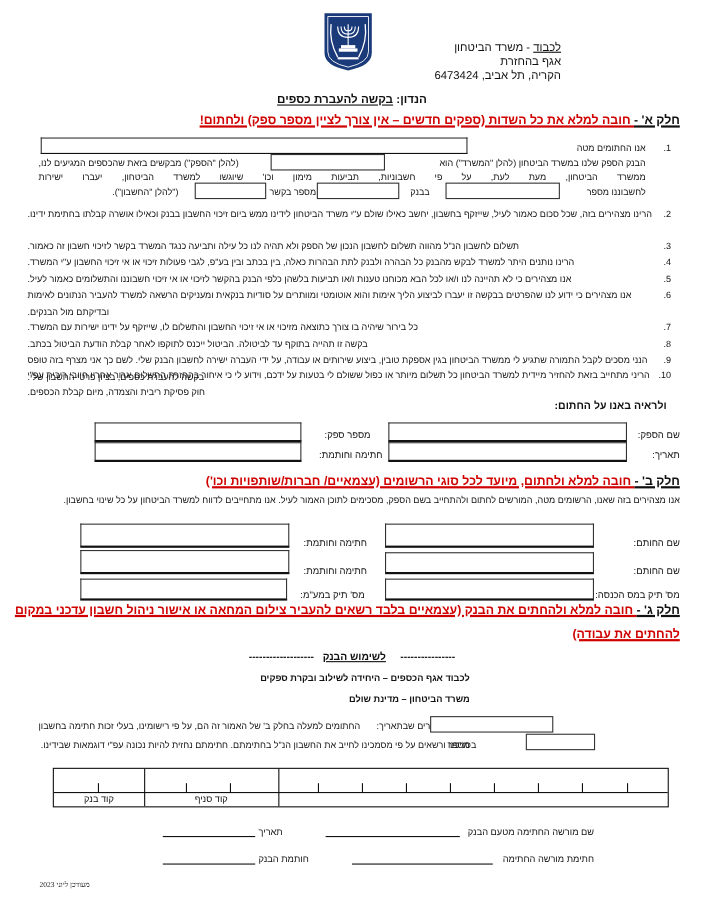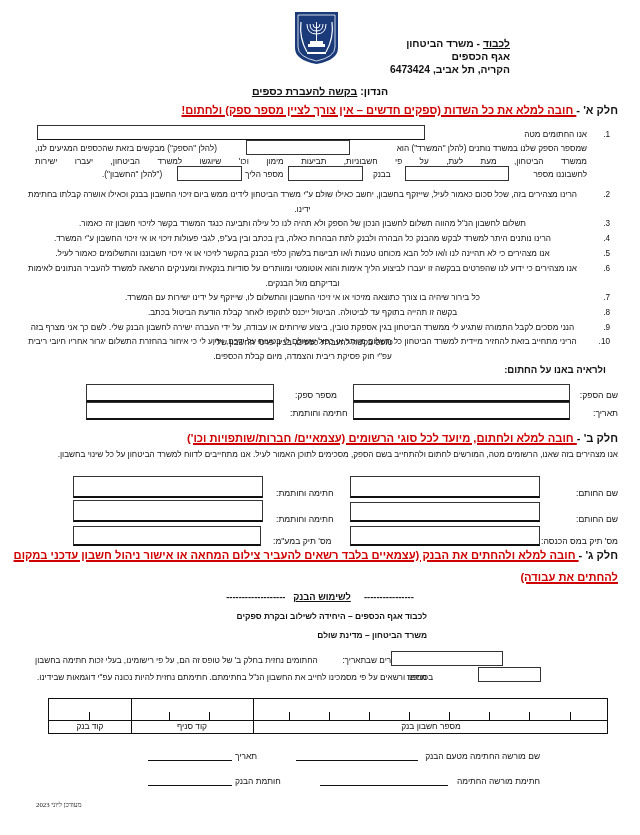--- a/index.html
+++ b/index.html
@@ -3,28 +3,28 @@
 <meta charset="utf-8">
 <style>
   * { box-sizing: border-box; margin: 0; padding: 0; }
   html, body { width: 640px; height: 835px; background: #ffffff; overflow: hidden; }
   body { font-family: "Liberation Sans", "DejaVu Sans", sans-serif; color: #111; position: relative; direction: rtl; }
   .abs { position: absolute; }
   .box { position: absolute; border: 1px solid #333; background: #fff; border-bottom: 2px solid #111; }
   .thinbox { position: absolute; border: 1px solid #333; background: #fff; }
   .item { position: absolute; right: 30px; width: 585px; font-size: 8.2px; line-height: 15px; }
   .item .num { position: absolute; right: 0; top: 0; width: 18px; text-align: right; }
-  .item .txt { margin-right: 30px; text-align: center; }
+  .item .txt { margin-right: 14px; text-align: left; }
   .ul { text-decoration: underline; }
   .bold { font-weight: bold; }
   .lbl { position: absolute; font-size: 8.6px; white-space: nowrap; }
   .emblem { position: absolute; left: 293px; top: 10px; width: 47px; height: 55px; }
-  .hdr { position: absolute; right: 130px; top: 37px; text-align: right; font-size: 10.3px; font-weight: bold; line-height: 13px; }
+  .hdr { position: absolute; right: 130px; top: 37px; text-align: right; font-size: 10.3px; font-weight: normal; line-height: 13px; }
   .section-title { position: absolute; right: 22px; font-size: 11.2px; font-weight: bold; white-space: nowrap; }
-  .section-title .lead { color: #111; text-decoration-thickness: 2px; }
+  .section-title .lead { color: #111; text-decoration: underline; text-decoration-thickness: 2px; }
   .section-title .rest { color: #d00000; text-decoration: underline; text-decoration-thickness: 2px; }
   .bank-table { position: absolute; left: 48px; top: 698px; width: 560px; height: 36px; border: 1px solid #111; }
   .bank-table .col { position: absolute; top: 0; height: 100%; border-left: 1px solid #111; }
   .bank-table .midline { position: absolute; left: 0; right: 0; top: 21px; border-top: 1px solid #111; }
   .tick { position: absolute; top: 13px; height: 8px; border-left: 1px solid #111; }
   .bank-table .cap { position: absolute; top: 22px; font-size: 8.4px; text-align: center; }
   .sigline { position: absolute; border-bottom: 1px solid #111; height: 1px; }
 </style>
 </head>
 <body>
@@ -42,47 +42,47 @@
       <line x1="23.5" y1="12" x2="23.5" y2="32"></line>
     </g>
     <rect x="17" y="31" width="13" height="3" fill="#fff"></rect>
     <rect x="15" y="34" width="17" height="3" fill="#fff"></rect>
     <rect x="14" y="42" width="19" height="2" fill="#fff"></rect>
   </svg>
 </div>
 
 <div class="hdr">
   <div><span class="ul">לכבוד</span><span> - משרד הביטחון</span></div>
-  <div>אגף הכספים</div>
+  <div>אגף בהחזרת</div>
   <div>הקריה, תל אביב, 6473424</div>
 </div>
 
 <div class="abs bold" style="left:0; width:640px; top:85px; text-align:center; font-size:10.6px;">
   <span>הנדון: </span><span class="ul">בקשה להעברת כספים</span>
 </div>
 
 <div class="section-title" style="top:104px;">
   <span class="lead">חלק א' -</span><span class="rest"> חובה למלא את כל השדות (ספקים חדשים – אין צורך לציין מספר ספק) ולחתום!</span>
 </div>
 
 <div class="lbl" style="right:30px; top:130px; font-size:8.2px;">1.</div>
 <div class="lbl" style="right:53px; top:130px; font-size:8.2px;">אנו החתומים מטה</div>
 <div class="box" style="left:37px; top:125px; width:388px; height:15px; border-bottom-width:1px;"></div>
 
-<div class="lbl" style="right:53px; top:144px; font-size:8.2px;">שמספר הספק שלנו במשרד נותנים (להלן "המשרד") הוא</div>
+<div class="lbl" style="right:53px; top:144px; font-size:8.2px;">הבנק הספק שלנו במשרד הביטחון (להלן "המשרד") הוא</div>
 <div class="thinbox" style="left:246px; top:140px; width:104px; height:15px;"></div>
 <div class="lbl" style="left:35px; top:144px; font-size:8.2px;">(להלן "הספק") מבקשים בזאת שהכספים המגיעים לנו,</div>
 
 <div class="lbl" style="right:53px; top:157px; width:552px; font-size:8.2px; text-align:justify; text-align-last:justify;">ממשרד הביטחון, מעת לעת, על פי חשבוניות, תביעות מימון וכו' שיוגשו למשרד הביטחון, יעברו ישירות</div>
 
 <div class="lbl" style="right:53px; top:170px; font-size:8.2px;">לחשבוננו מספר</div>
 <div class="thinbox" style="left:405px; top:166px; width:104px; height:15px;"></div>
 <div class="lbl" style="left:373px; top:170px; font-size:8.2px;">בבנק</div>
 <div class="thinbox" style="left:288px; top:166px; width:75px; height:15px;"></div>
-<div class="lbl" style="left:245px; top:170px; font-size:8.2px;">מספר הליך</div>
+<div class="lbl" style="left:245px; top:170px; font-size:8.2px;">מספר בקשר</div>
 <div class="thinbox" style="left:177px; top:166px; width:65px; height:15px;"></div>
 <div class="lbl" style="left:102px; top:170px; font-size:8.2px;">("להלן "החשבון").</div>
 
 <div class="item" style="top:187px;">
     <span class="num">2.</span>
     <div class="txt">הרינו מצהירים בזה, שכל סכום כאמור לעיל, שייזקף בחשבון, יחשב כאילו שולם ע"י משרד הביטחון לידינו ממש ביום זיכוי החשבון בבנק וכאילו אושרה קבלתו בחתימת ידינו.</div>
   </div>
 <div class="item" style="top:216px;">
     <span class="num">3.</span>
     <div class="txt">תשלום לחשבון הנ"ל מהווה תשלום לחשבון הנכון של הספק ולא תהיה לנו כל עילה ותביעה כנגד המשרד בקשר לזיכוי חשבון זה כאמור.</div>
@@ -157,42 +157,41 @@
 
 <div class="abs bold" style="left:0; width:640px; top:591px; text-align:center; font-size:9.4px; direction:rtl;">
   <span>----------------</span>&nbsp;&nbsp;&nbsp;&nbsp;&nbsp;<span class="ul">לשימוש הבנק</span>&nbsp;&nbsp;&nbsp;<span>-------------------</span>
 </div>
 
 <div class="lbl bold" style="right:213px; top:611px; font-size:8.4px;">לכבוד אגף הכספים – היחידה לשילוב ובקרת ספקים</div>
 <div class="lbl bold" style="right:213px; top:630px; font-size:8.4px;">משרד הביטחון – מדינת שולם</div>
 
 <div class="lbl" style="right:213px; top:656px; font-size:8.2px;">הרינו מאשרים שבתאריך:</div>
 <div class="thinbox" style="left:391px; top:651px; width:112px; height:15px;"></div>
-<div class="lbl" style="left:35px; top:656px; font-size:8.2px;">החתומים נחזית בחלק ב' של טופס זה הם, על פי רישומינו, בעלי זכות חתימה בחשבון</div>
+<div class="lbl" style="left:35px; top:656px; font-size:8.2px;">החתומים למעלה בחלק ב' של האמור זה הם, על פי רישומינו, בעלי זכות חתימה בחשבון</div>
 
 <div class="lbl" style="right:213px; top:673px; font-size:8.2px;">מספר</div>
 <div class="thinbox" style="left:478px; top:667px; width:63px; height:15px; left:478px;"></div>
 <div class="lbl" style="left:37px; top:673px; font-size:8.2px;">בסניפנו ורשאים על פי מסמכינו לחייב את החשבון הנ"ל בחתימתם. חתימתם נחזית להיות נכונה עפ"י דוגמאות שבידינו.</div>
 
 <div class="bank-table">
   <div class="midline"></div>
   <div class="col" style="left:82px;"></div>
   <div class="col" style="left:204px;"></div>
   <div class="tick" style="left:40px;"></div>
   <div class="tick" style="left:120px;"></div>
   <div class="tick" style="left:160px;"></div>
   <div class="tick" style="left:240px;"></div>
   <div class="tick" style="left:280px;"></div>
   <div class="tick" style="left:320px;"></div>
   <div class="tick" style="left:360px;"></div>
   <div class="tick" style="left:400px;"></div>
   <div class="tick" style="left:440px;"></div>
   <div class="tick" style="left:480px;"></div>
   <div class="tick" style="left:521px;"></div>
-  <div class="cap" style="left:204px; width:356px;">מספר חשבון בנק</div>
   <div class="cap" style="left:82px; width:122px;">קוד סניף</div>
   <div class="cap" style="left:0; width:82px;">קוד בנק</div>
 </div>
 
 <div class="lbl" style="right:100px; top:751px; font-size:8.4px;">שם מורשה החתימה מטעם הבנק</div>
 <div class="sigline" style="left:296px; top:760px; width:122px;"></div>
 <div class="lbl" style="left:235px; top:751px; font-size:8.4px;text-align:right;">תאריך</div>
 <div class="sigline" style="left:148px; top:760px; width:84px;"></div>
 
 <div class="lbl" style="right:100px; top:776px; font-size:8.4px;">חתימת מורשה החתימה</div>

